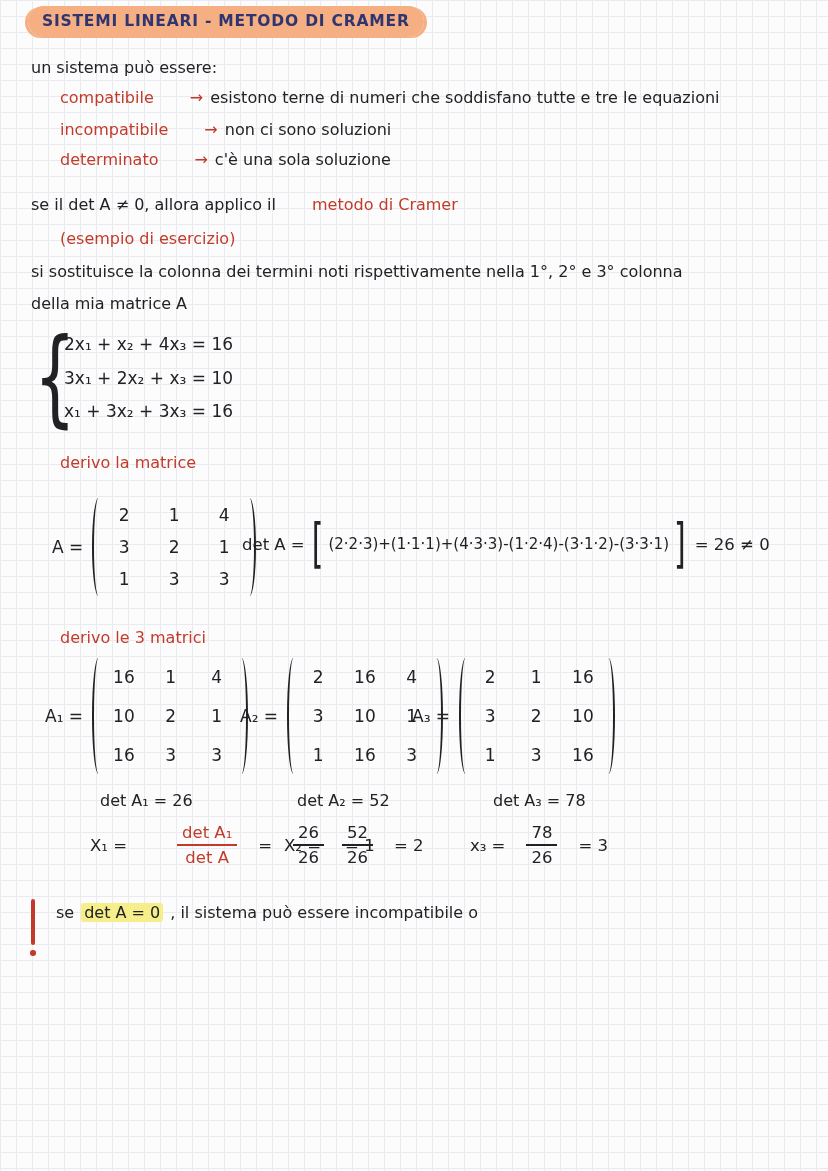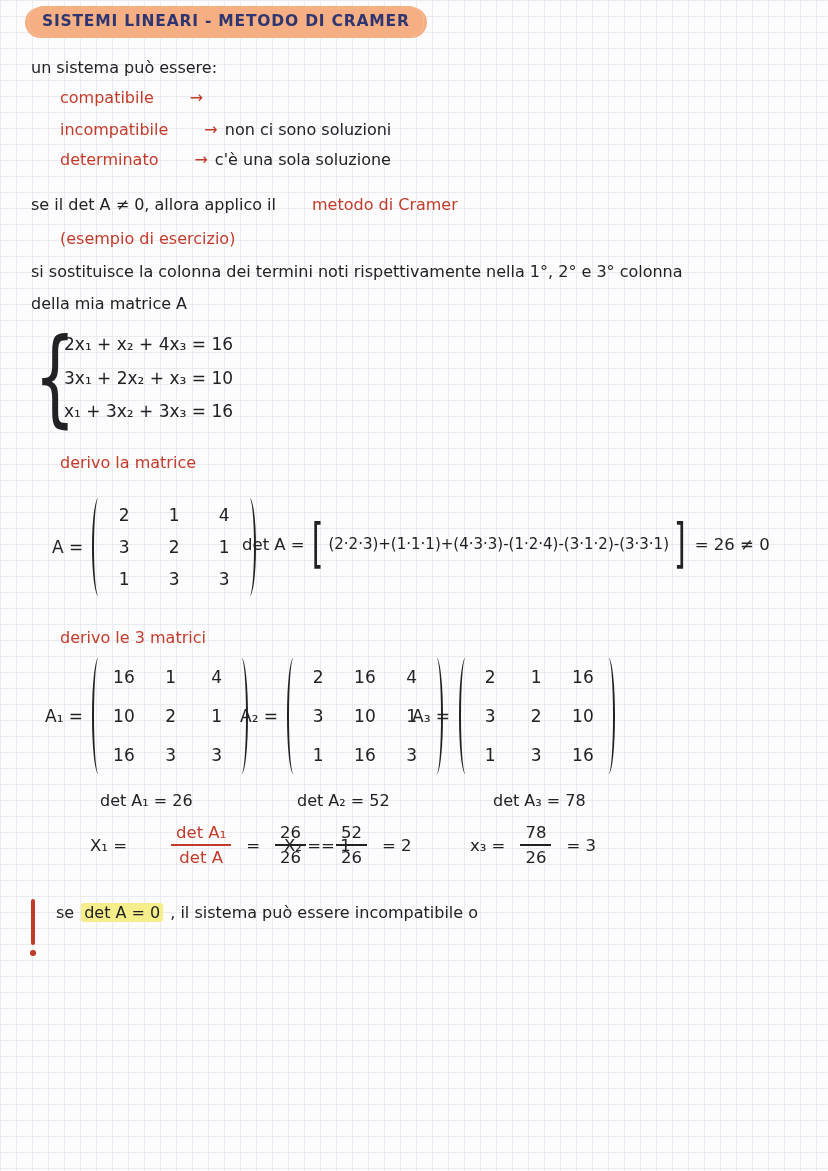--- a/index.html
+++ b/index.html
@@ -66,41 +66,42 @@
   }
   .det-prefix{font-size:16.5px;margin-right:2px;}
   .bigbracket{
     font-size:30px;font-weight:normal;display:inline-block;
     transform:scaleY(1.75);line-height:1;
   }
   .det-result{font-size:16.5px;margin-left:4px;}
   .frac{display:inline-flex;flex-direction:column;align-items:center;line-height:1.3;}
   .frac .num{border-bottom:2.2px solid currentColor;padding:0 5px 1px;}
   .frac .den{padding-top:1px;}
-  .sol-row{position:absolute;display:flex;align-items:center;gap:15px;font-size:16.5px;}
+  .sol-row{position:absolute;display:flex;align-items:center;gap:21px;font-size:16.5px;}
   .det-label{font-size:16px;}
   .bang{position:absolute;display:flex;flex-direction:column;align-items:center;gap:5px;}
   .bang-line{width:3.5px;height:46px;background:var(--red-ink);border-radius:2px;}
   .bang-dot{width:5.5px;height:5.5px;border-radius:50%;background:var(--red-ink);}
   .ymark{background:var(--highlight-yellow);padding:0 3px;border-radius:3px;}
 </style>
 </head>
 <body>
 
 <div class="page">
 
   <div class="abs" style="left:28px;top:11px;">
     <span class="title-hl">SISTEMI LINEARI - METODO DI CRAMER</span>
   </div>
 
   <div class="abs" style="left:31px;top:58px;">un sistema può essere:</div>
 
   <div class="abs line" style="left:31px;top:88px;">
     <span class="red">compatibile</span>
     <span class="red">→</span>
+    <span>esistono terne di numeri che soddisfano tutte e tre le equazioni</span>
   </div>
   <div class="abs line" style="left:31px;top:120px;">
     <span class="red">incompatibile</span>
     <span class="red">→</span>
     <span>non ci sono soluzioni</span>
   </div>
   <div class="abs line" style="left:31px;top:150px;">
     <span class="red">determinato</span>
     <span class="red">→</span>
     <span>c'è una sola soluzione</span>

